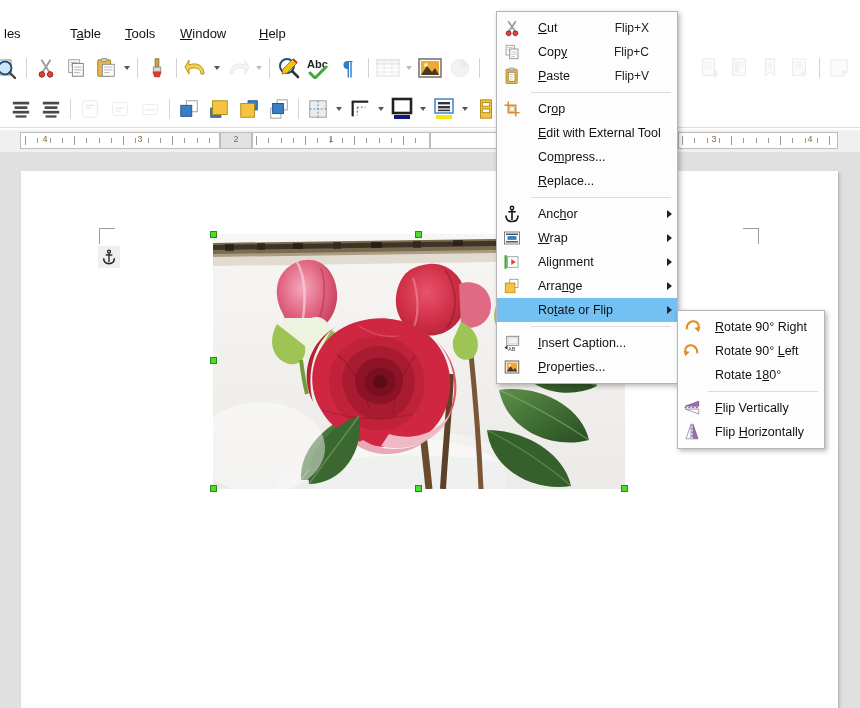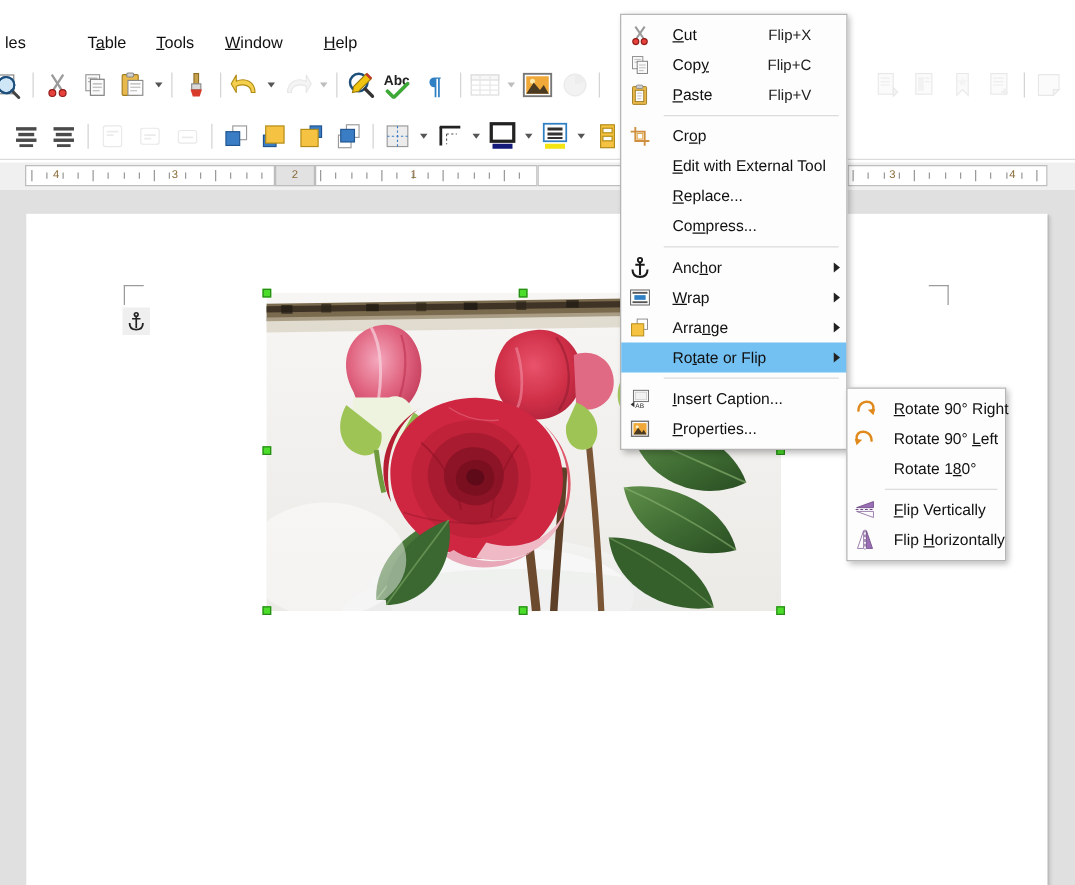--- a/index.html
+++ b/index.html
@@ -196,21 +196,21 @@
     border-left: 5px solid #222;
   }
   .ctx-div {
     height: 1px; background: #dcdcdc;
     margin: 4px 6px 4px 34px;
   }
 
   
   #submenu {
     position: absolute; left: 677px; top: 310px;
-    width: 128px;
+    width: 148px;
     background: #fdfdfd;
     border: 1px solid #b5b5b5;
     box-shadow: 2px 2px 5px rgba(0,0,0,0.28);
     padding: 4px 0;
     z-index: 110;
   }
   #submenu .ctx-label { padding-left: 9px; }
   #submenu .ctx-div { margin: 4px 6px 4px 30px; }
   #submenu .ctx-ico { width: 28px; }
 </style>
@@ -809,27 +809,27 @@
         <span style="width: 16px;"></span>
       </div>
       <div class="ctx-row">
         <span class="ctx-ico"></span>
         <span class="ctx-label"><u>E</u>dit with External Tool</span>
         <span class="ctx-short"></span>
         <span style="width: 16px;"></span>
       </div>
       <div class="ctx-row">
         <span class="ctx-ico"></span>
+        <span class="ctx-label">Co<u>m</u>press...</span>
+        <span class="ctx-short"></span>
+        <span style="width: 16px;"></span>
+      </div>
+      <div class="ctx-row">
+        <span class="ctx-ico"></span>
         <span class="ctx-label"><u>R</u>eplace...</span>
-        <span class="ctx-short"></span>
-        <span style="width: 16px;"></span>
-      </div>
-      <div class="ctx-row">
-        <span class="ctx-ico"></span>
-        <span class="ctx-label">Co<u>m</u>press...</span>
         <span class="ctx-short"></span>
         <span style="width: 16px;"></span>
       </div>
       <div class="ctx-div"></div>
       <div class="ctx-row">
         <span class="ctx-ico">
           <svg width="18" height="18" viewBox="0 0 24 24">
             <circle cx="12" cy="4" r="2.3" fill="none" stroke="#1a1a1a" stroke-width="2"></circle>
             <line x1="12" y1="6.4" x2="12" y2="20" stroke="#1a1a1a" stroke-width="2.2"></line>
             <line x1="7" y1="9" x2="17" y2="9" stroke="#1a1a1a" stroke-width="2.2"></line>
@@ -849,20 +849,32 @@
             <rect x="6" y="9.5" width="12" height="5" fill="#2f7fc4"></rect>
           </svg>
         </span>
         <span class="ctx-label"><u>W</u>rap</span>
         <span class="ctx-short"></span>
         <span class="ctx-arrow"></span>
       </div>
       <div class="ctx-row">
         <span class="ctx-ico">
           <svg width="18" height="18" viewBox="0 0 24 24">
+            <rect x="2" y="3" width="3" height="18" fill="#3ea939"></rect>
+            <rect x="6" y="5" width="14" height="14" fill="#fff" stroke="#888"></rect>
+            <path d="M17 12 L11 8 L11 16 Z" fill="#e04a2a"></path>
+          </svg>
+        </span>
+        <span class="ctx-label">Ali<u>g</u>nment</span>
+        <span class="ctx-short"></span>
+        <span class="ctx-arrow"></span>
+      </div>
+      <div class="ctx-row">
+        <span class="ctx-ico">
+          <svg width="18" height="18" viewBox="0 0 24 24">
             <rect x="9" y="3" width="11" height="11" fill="#fff" stroke="#8a8a8a"></rect>
             <rect x="3" y="8" width="13" height="13" fill="#f5c242" stroke="#b08a14"></rect>
           </svg>
         </span>
         <span class="ctx-label">Arra<u>n</u>ge</span>
         <span class="ctx-short"></span>
         <span class="ctx-arrow"></span>
       </div>
       <div class="ctx-row sel">
         <span class="ctx-ico"></span>

